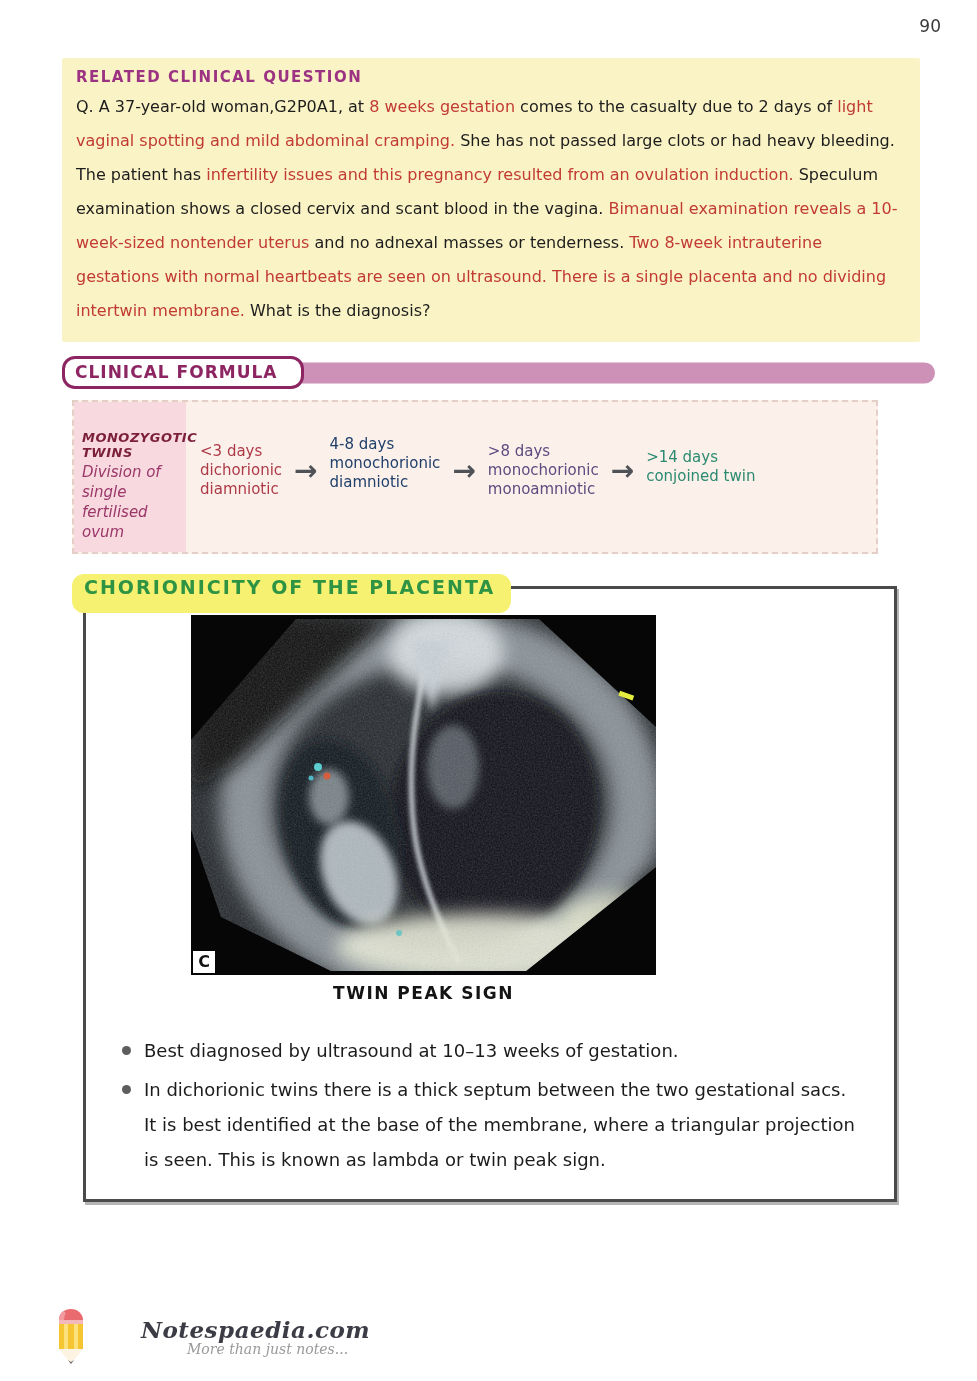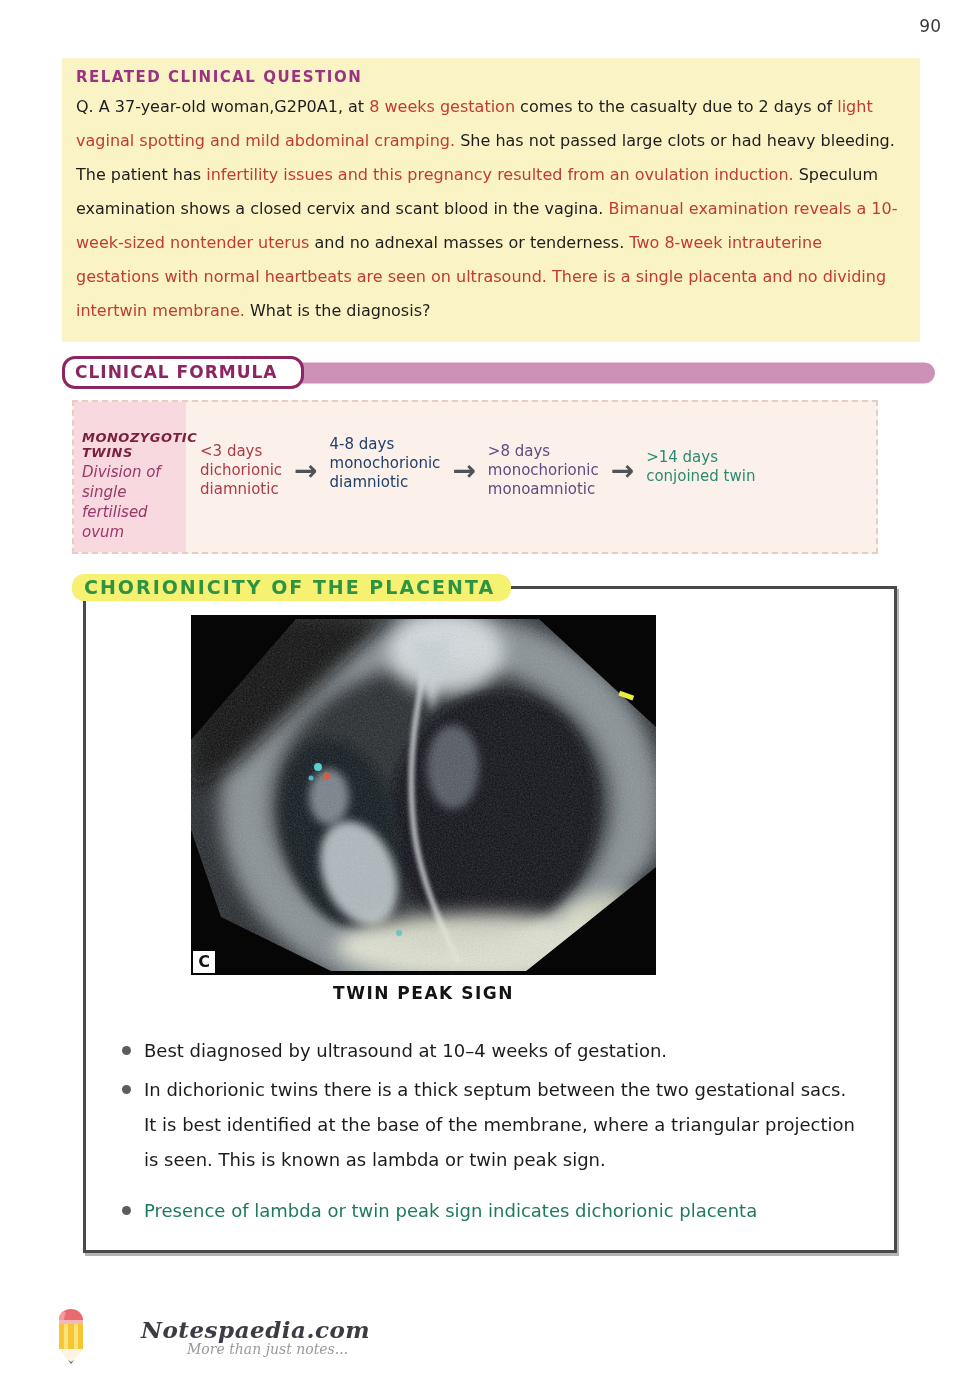--- a/index.html
+++ b/index.html
@@ -88,21 +88,21 @@
     position: relative;
     margin: 32px 0 0 83px; width: 814px;
     border: 3px solid #4a4a4a;
     box-shadow: 2px 3px 0 rgba(90,90,90,0.45);
     padding: 26px 0 22px 0;
   }
   .chorio-heading {
     position: absolute; top: -15px; left: -14px;
     background: #f6f170; color: #2e9444;
     font-size: 19px; font-weight: bold; letter-spacing: 2px;
-    padding: 2px 16px 3px 12px; border-radius: 12px;
+    padding: 2px 16px 15px 12px; border-radius: 12px;
     white-space: nowrap;
   }
   .us-figure { position: relative; width: 465px; margin-left: 105px; }
   .us-figure svg { display: block; }
   .us-c-label {
     position: absolute; left: 2px; bottom: 2px;
     background: #ffffff; color: #111;
     font-size: 16px; font-weight: bold;
     width: 22px; height: 22px; text-align: center; line-height: 22px;
   }
@@ -226,23 +226,22 @@
           <circle cx="208" cy="318" r="3" fill="#49c4c4" opacity="0.8"></circle>
           <rect width="465" height="360" filter="url(#speckle)" opacity="0.26"></rect>
         </g>
         <rect x="428" y="78" width="15" height="5" fill="#e5ee3e" transform="rotate(20 435 80)"></rect>
       </svg>
       <div class="us-c-label">C</div>
     </figure>
     <div class="us-caption">TWIN PEAK SIGN</div>
 
     <ul class="bullets">
-      <li style="color: rgb(28, 28, 28);">Best diagnosed by ultrasound at 10–4 weeks of gestation.</li>
+      <li style="color: rgb(28, 28, 28);">Best diagnosed by ultrasound at 10–13 weeks of gestation.</li>
       <li style="color: rgb(28, 28, 28);">In dichorionic twins there is a thick septum between the two gestational sacs. It is best identified at the base of the membrane, where a triangular projection is seen. This is known as lambda or twin peak sign.</li>
-      <li class="gap" style="color: rgb(30, 122, 91);">Presence of lambda or twin peak sign indicates dichorionic placenta</li>
     </ul>
   </section>
 
   <footer class="footer-logo">
     <svg width="38" height="58" viewBox="0 0 38 58" aria-hidden="true">
       <path d="M7,13 a12,11 0 0 1 24,0 z" fill="#e96a6f"></path>
       <path d="M11,4 a12,11 0 0 0 -4,9 l5,0 a14,13 0 0 1 2,-7 z" fill="#f29a9e"></path>
       <rect x="7" y="13" width="24" height="4" fill="#f2b8bc"></rect>
       <rect x="7" y="17" width="24" height="25" fill="#f6c632"></rect>
       <rect x="12" y="17" width="4" height="25" fill="#fbe27d"></rect>

